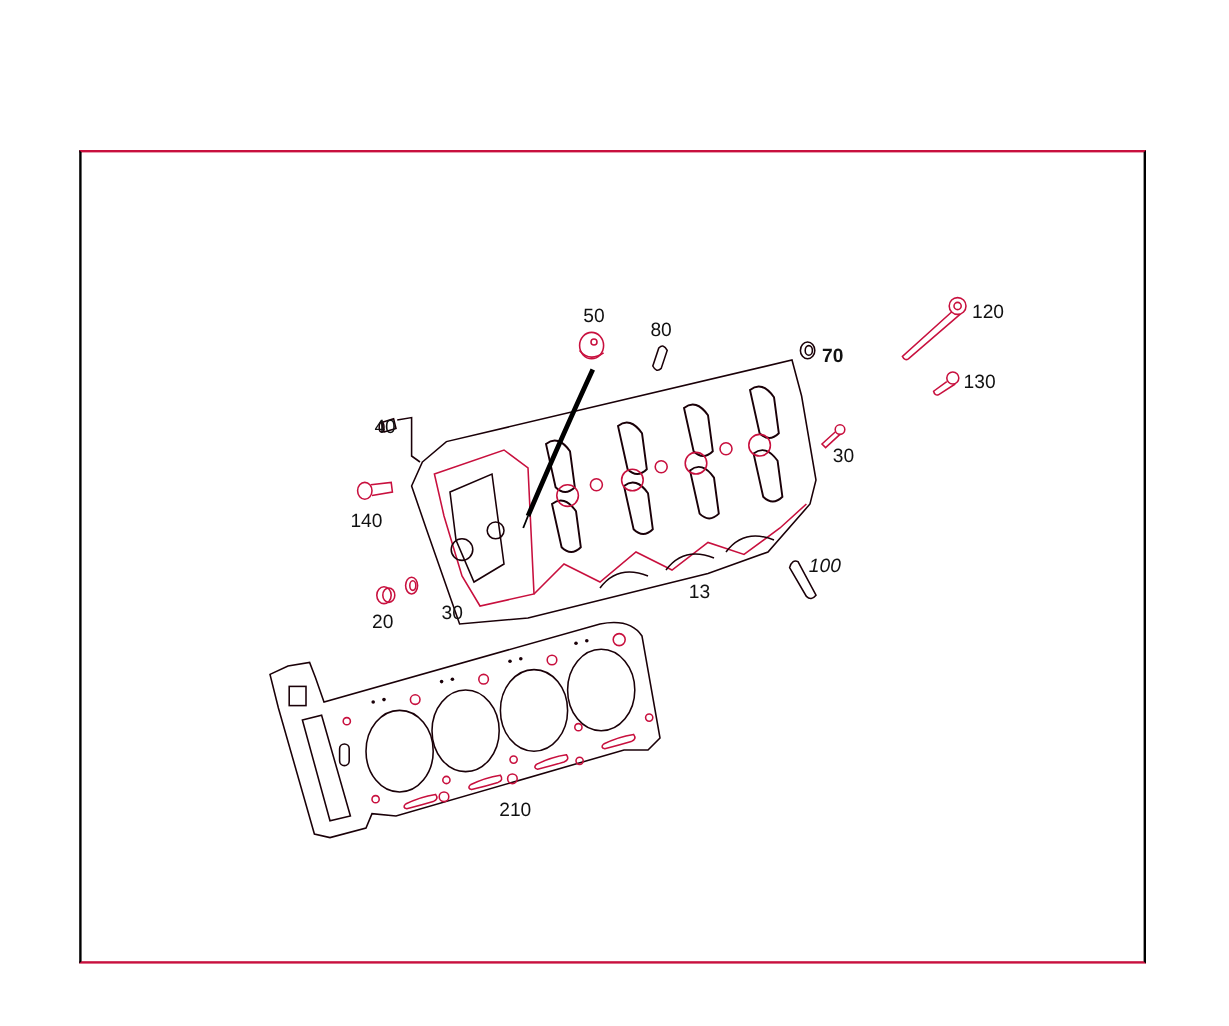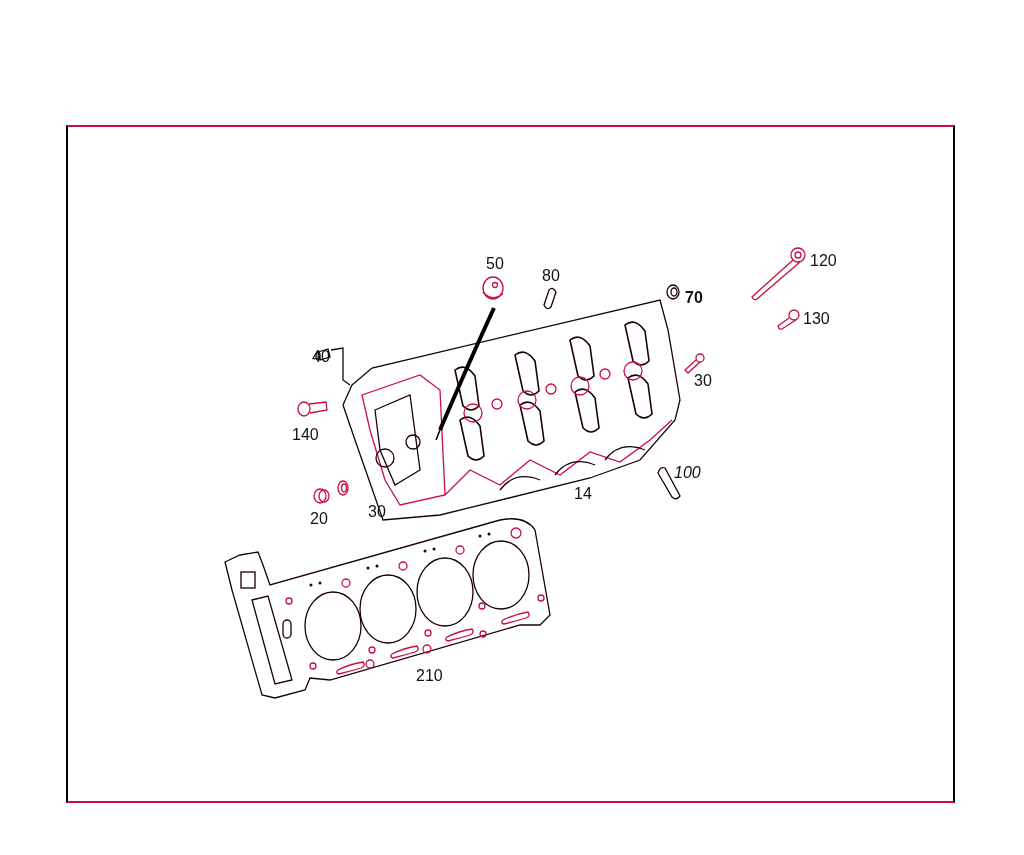--- a/index.html
+++ b/index.html
@@ -148,21 +148,21 @@
           <circle cx="377" cy="566" r="1.5"></circle>
         <circle cx="425" cy="551" r="1.5"></circle>
           <circle cx="434" cy="549" r="1.5"></circle>
         <circle cx="480" cy="536" r="1.5"></circle>
           <circle cx="489" cy="534" r="1.5"></circle>
       </g>
     </g>
   </g>
 </svg>
 
-<div class="callout" style="left:574px;top:486px;">14</div>
+<div class="callout" style="left:574px;top:486px;">13</div>
 <div class="callout" style="left:310px;top:511px;">20</div>
 <div class="callout" style="left:339px;top:504px;margin-left:29px;">30</div>
 <div class="callout" style="left:312px;top:329px;margin-top:20px;">40</div>
 <div class="callout" style="left:694px;top:373px;">30</div>
 <div class="callout" style="left:486px;top:256px;">50</div>
 <div class="callout" style="left:685px;top:290px;font-weight:bold;">70</div>
 <div class="callout" style="left:542px;top:268px;text-align:center;">80</div>
 <div class="callout" style="left:674px;top:465px;font-style:italic;">100</div>
 <div class="callout" style="left:810px;top:253px;">120</div>
 <div class="callout" style="left:803px;top:311px;">130</div>

